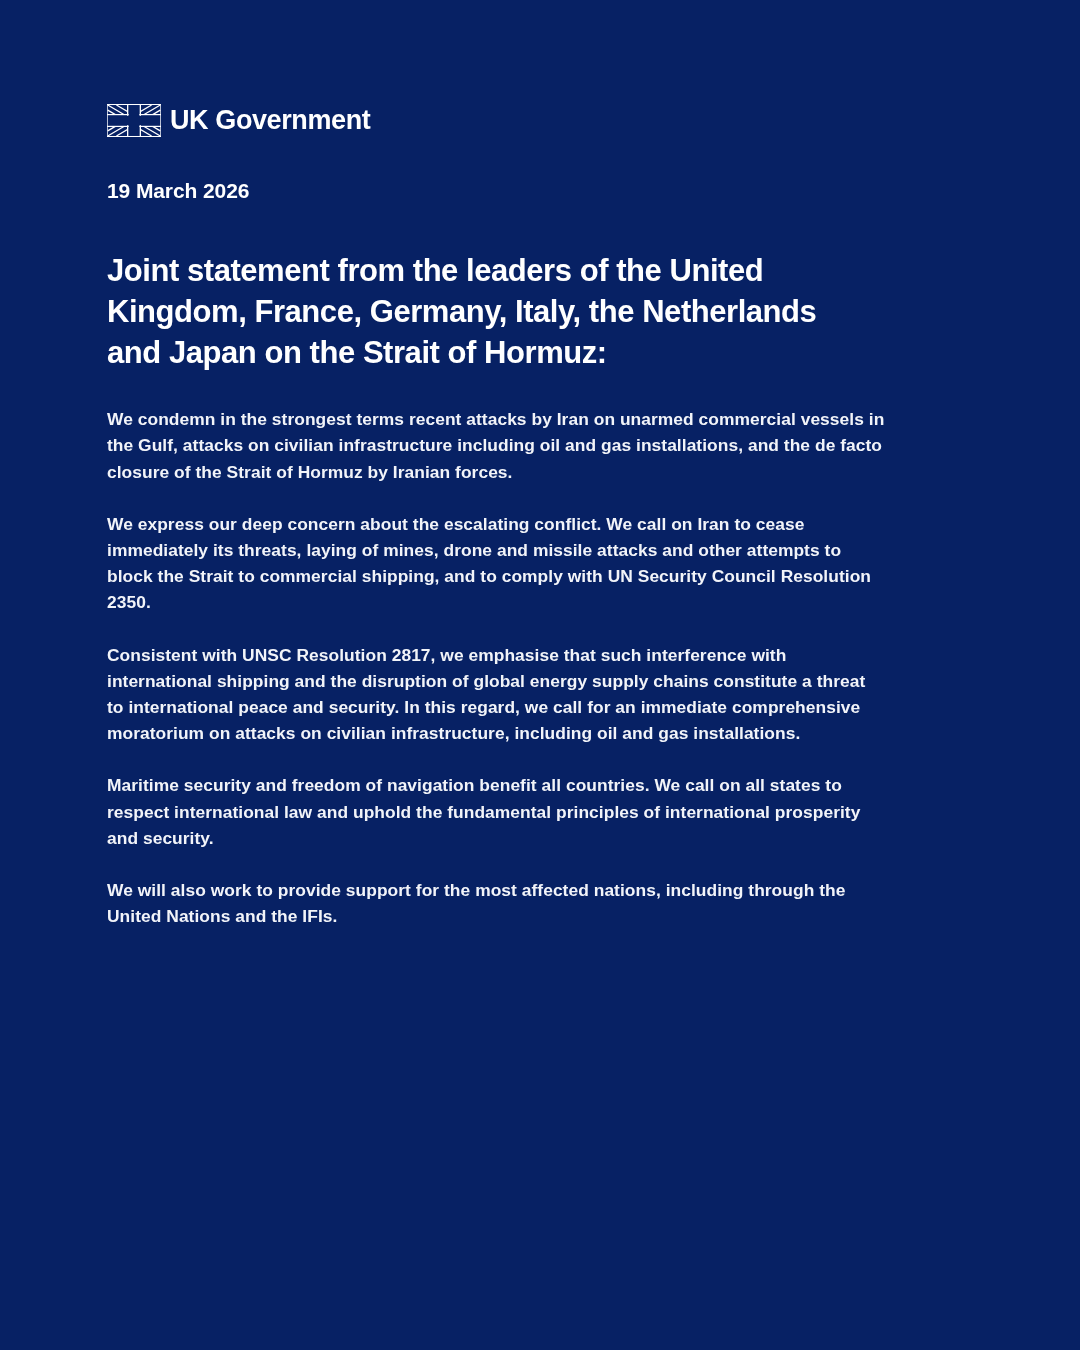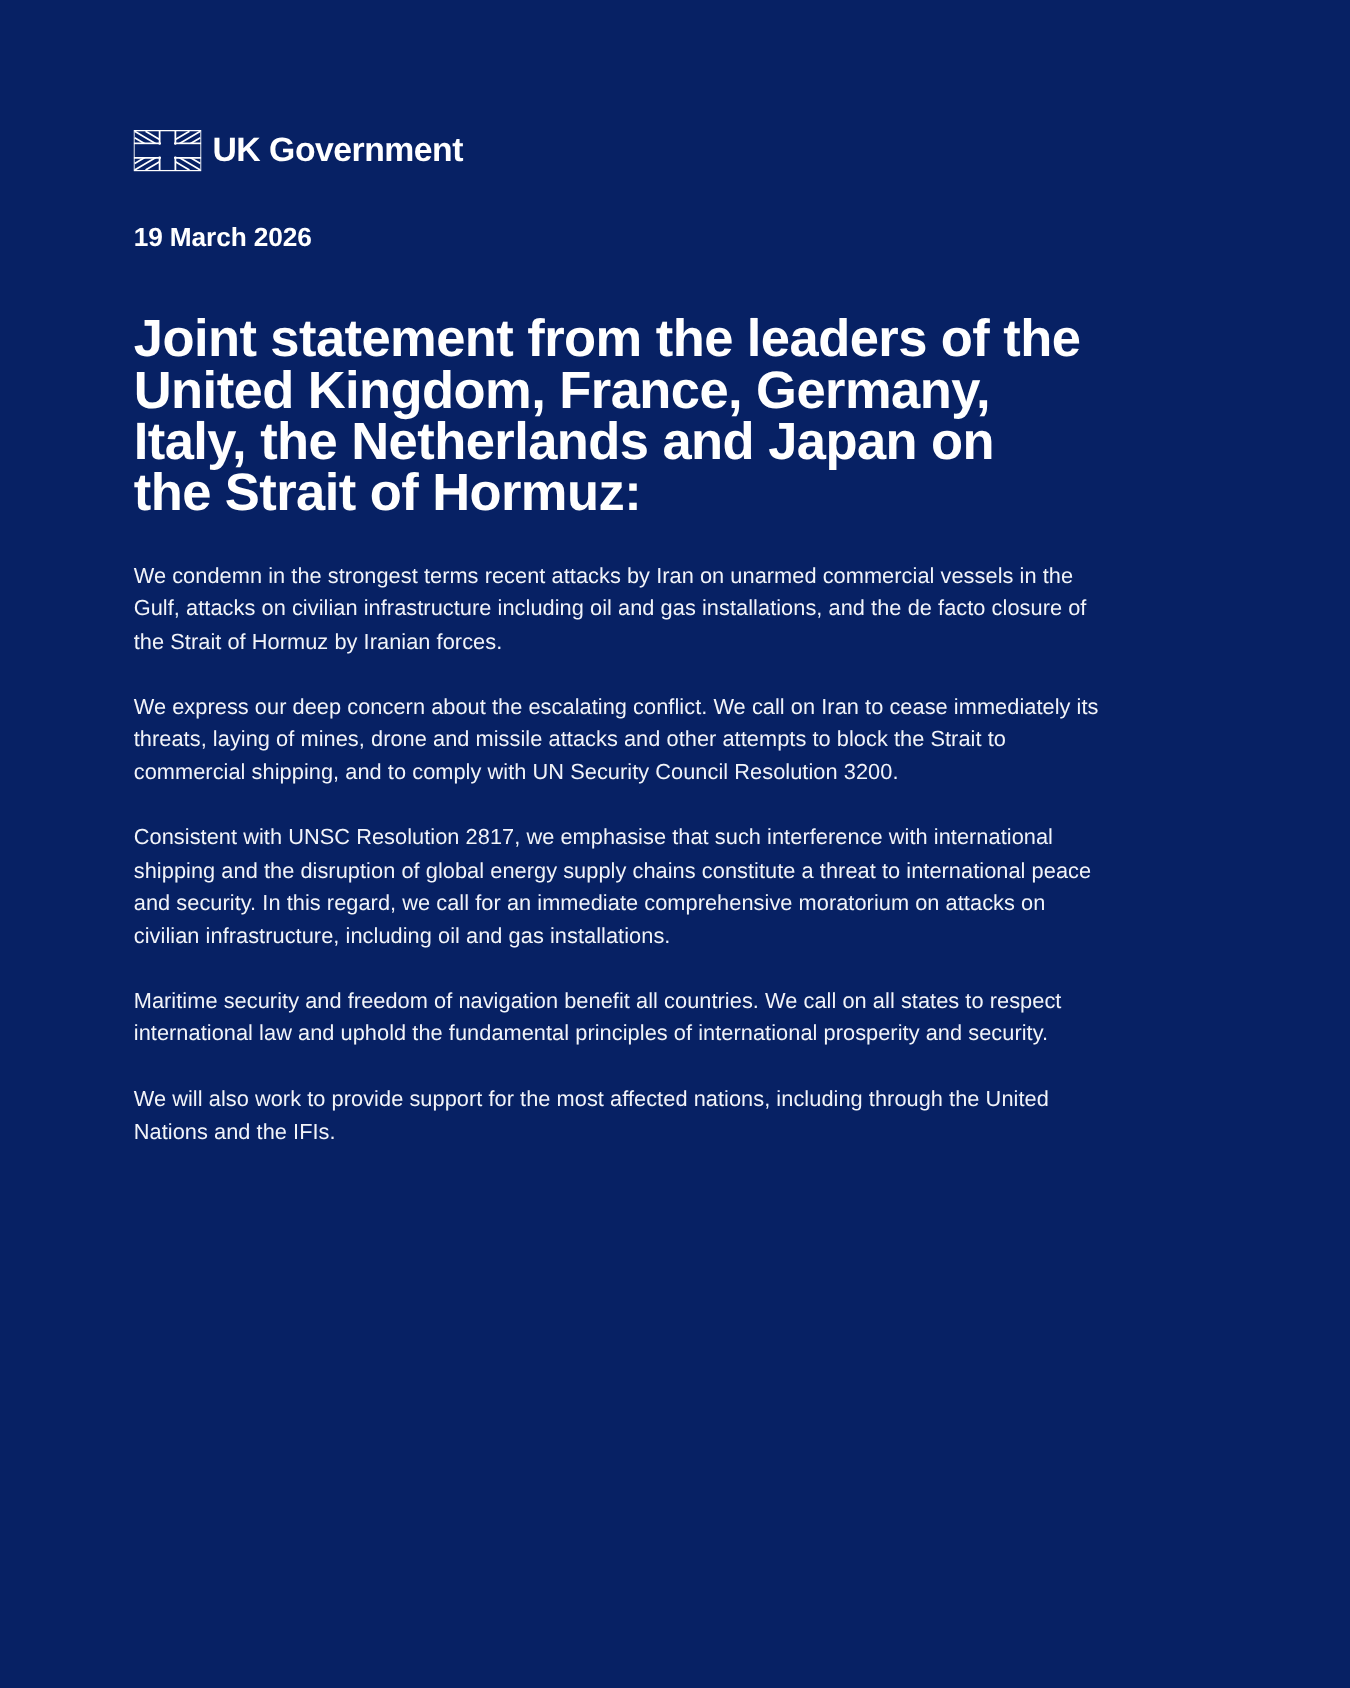--- a/index.html
+++ b/index.html
@@ -60,36 +60,36 @@
   .date-line {
     font-size: 21px;
     font-weight: bold;
     color: #ffffff;
     letter-spacing: -0.1px;
     line-height: 1.2;
     margin: 0 0 47px 0;
   }
 
   .headline {
-    font-size: 42px;
+    font-size: 31px;
     font-weight: bold;
     color: #ffffff;
     line-height: 41px;
     letter-spacing: -0.45px;
     margin: 0 0 33px 0;
     max-width: 760px;
   }
 
   .body-copy p {
     font-size: 17.4px;
     line-height: 26.2px;
     color: #f2f4f9;
     margin: 4px 0 26px 0;
     letter-spacing: 0.05px;
-    font-weight: normal;
+    font-weight: bold;
   }
 
   .body-copy p:last-child {
     margin-bottom: 0;
   }
 </style>
 </head>
 <body>
 
 <div class="page">
@@ -122,20 +122,20 @@
       </svg>
     </span>
     <span class="brand-text">UK Government</span>
   </div>
 
   <div class="content">
     <div class="date-line">19 March 2026</div>
     <h1 class="headline">Joint statement from the leaders of the United Kingdom, France, Germany, Italy, the Netherlands and Japan on the Strait of Hormuz:</h1>
     <div class="body-copy">
       <p>We condemn in the strongest terms recent attacks by Iran on unarmed commercial vessels in the Gulf, attacks on civilian infrastructure including oil and gas installations, and the de facto closure of the Strait of Hormuz by Iranian forces.</p>
-      <p>We express our deep concern about the escalating conflict. We call on Iran to cease immediately its threats, laying of mines, drone and missile attacks and other attempts to block the Strait to commercial shipping, and to comply with UN Security Council Resolution 3200.</p>
+      <p>We express our deep concern about the escalating conflict. We call on Iran to cease immediately its threats, laying of mines, drone and missile attacks and other attempts to block the Strait to commercial shipping, and to comply with UN Security Council Resolution 2350.</p>
       <p>Consistent with UNSC Resolution 2817, we emphasise that such interference with international shipping and the disruption of global energy supply chains constitute a threat to international peace and security. In this regard, we call for an immediate comprehensive moratorium on attacks on civilian infrastructure, including oil and gas installations.</p>
       <p>Maritime security and freedom of navigation benefit all countries. We call on all states to respect international law and uphold the fundamental principles of international prosperity and security.</p>
       <p>We will also work to provide support for the most affected nations, including through the United Nations and the IFIs.</p>
     </div>
   </div>
 
 </div>
 
 </body></html>

